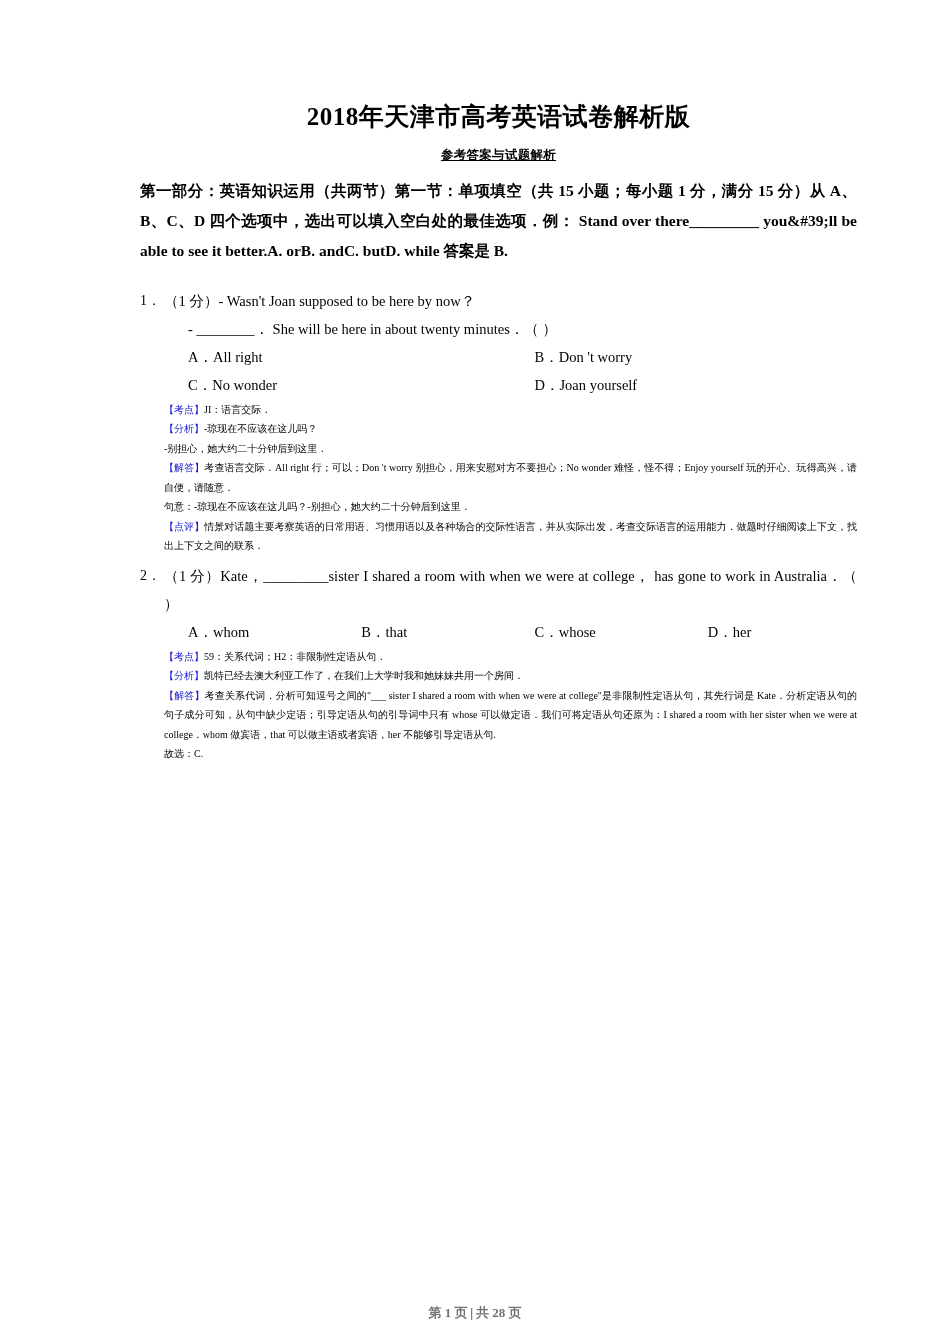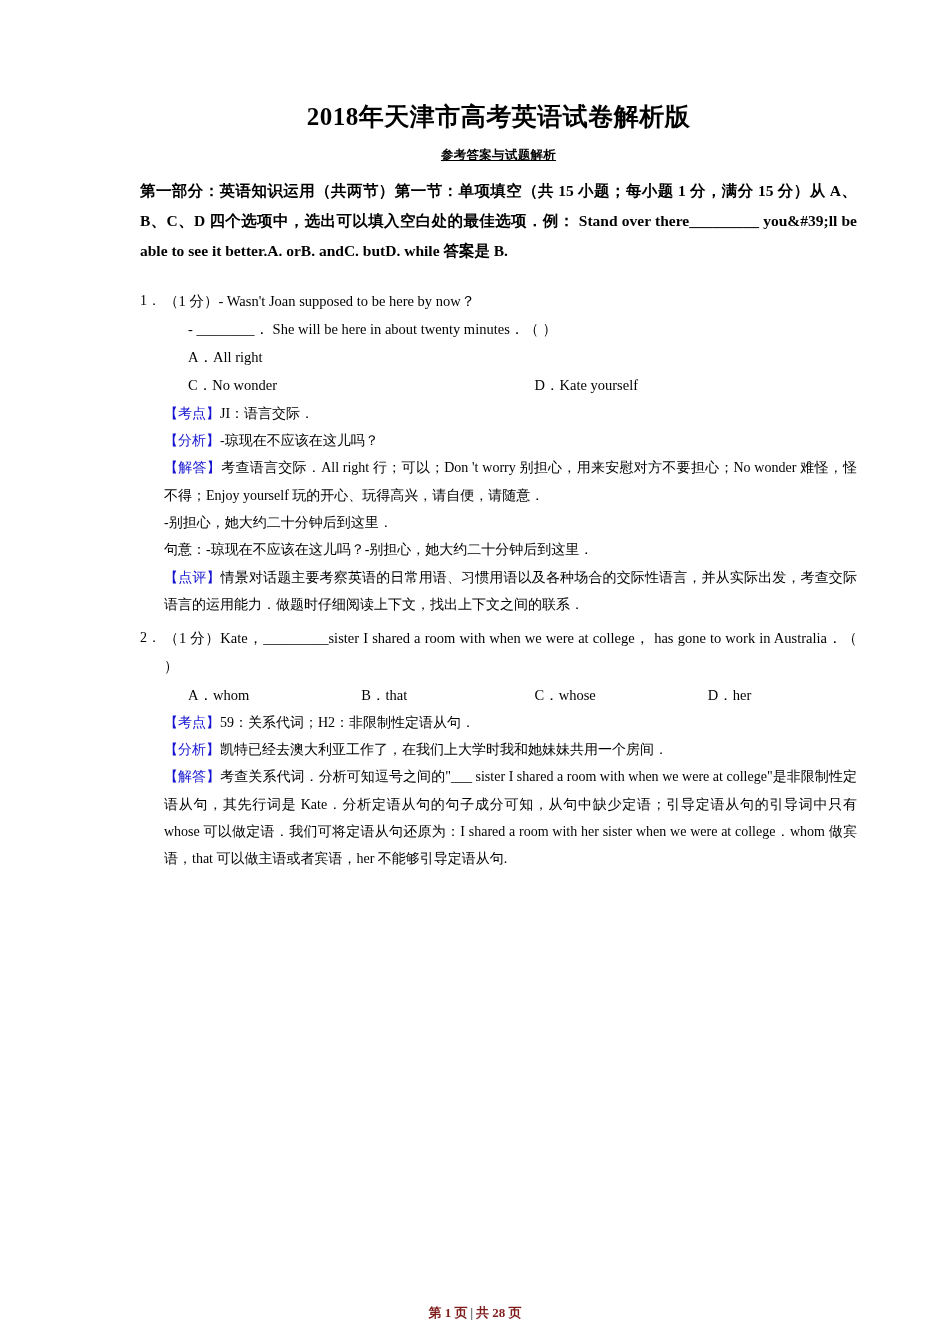--- a/index.html
+++ b/index.html
@@ -80,34 +80,34 @@
   .opts.four > div {
     width: 25%;
     padding-left: 24px;
     box-sizing: border-box;
   }
   .tag {
     color: #1414d2;
     font-family: "Liberation Serif", serif;
   }
   .an-line {
-    font-size: 14px;
+    font-size: 10px;
     line-height: 1.95;
     text-align: justify;
   }
   .footer {
     position: absolute;
     left: 0;
     right: 0;
     bottom: 22px;
     text-align: center;
     font-size: 13px;
   }
   .footer .pg {
-    color: #7f1d1d;
+    color: #737373;
     font-weight: bold;
   }
   .footer .sep {
     margin: 0 3px;
   }
 </style>
 </head>
 <body>
 
 <div class="page">
@@ -118,37 +118,38 @@
 
   <div class="section-head">第一部分：英语知识运用（共两节）第一节：单项填空（共 15 小题；每小题 1 分，满分 15 分）从 A、B、C、D 四个选项中，选出可以填入空白处的最佳选项．例： Stand over there_________ you&amp;#39;ll be able to see it better.A. orB. andC. butD. while 答案是 B.</div>
 
   <div class="q-block">
     <div class="q-num">1．</div>
     <div class="q-body">
       <div class="line">（1 分）‐ Wasn't Joan supposed to be here by now？</div>
       <div class="line indent">‐ ________． She will be here in about twenty minutes．（    ）</div>
       <div class="opts two">
         <div>A．All right</div>
+        <div>B．Don 't worry</div>
       </div>
       <div class="opts two">
         <div>C．No wonder</div>
-        <div>D．Kate yourself</div>
+        <div>D．Joan yourself</div>
       </div>
 
       <div class="an-line">
         <span class="tag">【考点】</span><span>JI：语言交际．</span>
       </div>
       <div class="an-line">
         <span class="tag">【分析】</span><span>‐琼现在不应该在这儿吗？</span>
       </div>
       <div class="an-line">
-        <span class="tag">【解答】</span><span>考查语言交际．All right 行；可以；Don 't worry 别担心，用来安慰对方不要担心；No wonder 难怪，怪不得；Enjoy yourself 玩的开心、玩得高兴，请自便，请随意．</span>
+        <span class="tag"></span><span>‐别担心，她大约二十分钟后到这里．</span>
       </div>
       <div class="an-line">
-        <span class="tag"></span><span>‐别担心，她大约二十分钟后到这里．</span>
+        <span class="tag">【解答】</span><span>考查语言交际．All right 行；可以；Don 't worry 别担心，用来安慰对方不要担心；No wonder 难怪，怪不得；Enjoy yourself 玩的开心、玩得高兴，请自便，请随意．</span>
       </div>
       <div class="an-line">
         <span class="tag"></span><span>句意：‐琼现在不应该在这儿吗？‐别担心，她大约二十分钟后到这里．</span>
       </div>
       <div class="an-line">
         <span class="tag">【点评】</span><span>情景对话题主要考察英语的日常用语、习惯用语以及各种场合的交际性语言，并从实际出发，考查交际语言的运用能力．做题时仔细阅读上下文，找出上下文之间的联系．</span>
       </div>
     </div>
   </div>
 
@@ -165,20 +166,23 @@
 
       <div class="an-line">
         <span class="tag">【考点】</span><span>59：关系代词；H2：非限制性定语从句．</span>
       </div>
       <div class="an-line">
         <span class="tag">【分析】</span><span>凯特已经去澳大利亚工作了，在我们上大学时我和她妹妹共用一个房间．</span>
       </div>
       <div class="an-line">
         <span class="tag">【解答】</span><span>考查关系代词．分析可知逗号之间的"___ sister I shared a room with when we were at college"是非限制性定语从句，其先行词是 Kate．分析定语从句的句子成分可知，从句中缺少定语；引导定语从句的引导词中只有 whose 可以做定语．我们可将定语从句还原为：I shared a room with her sister when we were at college．whom 做宾语，that 可以做主语或者宾语，her 不能够引导定语从句.</span>
       </div>
+      <div class="an-line">
+        <span class="tag"></span><span>故选：C.</span>
+      </div>
     </div>
   </div>
 
   <div class="footer">
     <span class="pg">第 1 页</span><span class="sep">|</span><span class="pg">共 28 页</span>
   </div>
 
 </div>
 
 </body></html>

